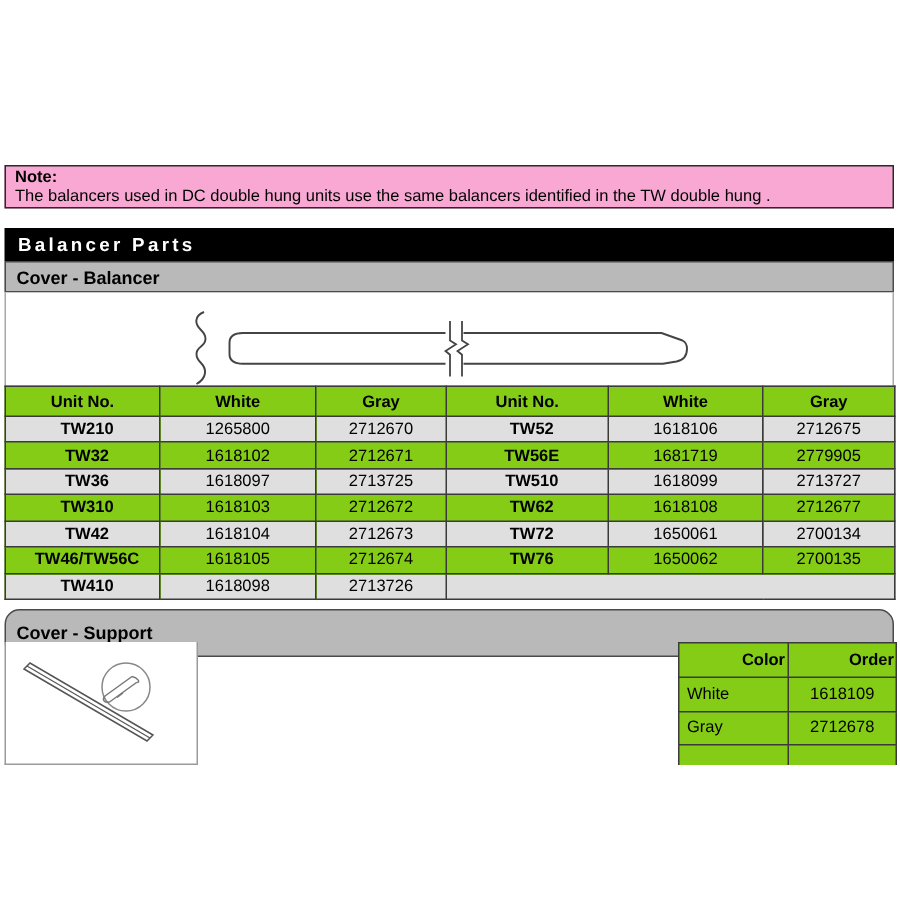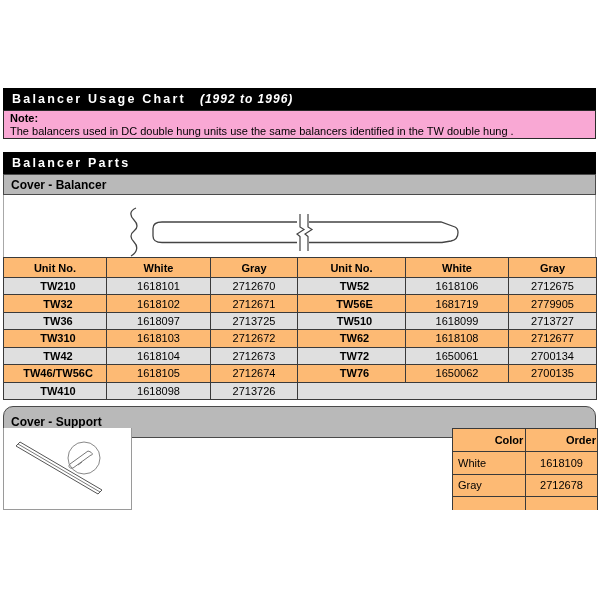--- a/index.html
+++ b/index.html
@@ -26,21 +26,21 @@
           border:1px solid #4a4a4a;display:flex;align-items:center;padding-left:7px;
           font-size:12px;font-weight:bold;}
   #cover-balancer-bar{top:174px;}
   #cover-support-bar{top:406px;height:32px;border-radius:10px;}
 
   
   .diagram1{top:195px;left:3px;width:593px;height:62px;background:#fff;
             border-left:1px solid #a8a8a8;border-right:1px solid #a8a8a8;}
 
   
-  table{border-collapse:collapse;table-layout:fixed;position:absolute;background:#fdba74;}
+  table{border-collapse:collapse;table-layout:fixed;position:absolute;background:#84cc16;}
   td{border:1px solid var(--border,#3a3a3a);font-size:11px;overflow:hidden;
      white-space:nowrap;padding:0;}
   .main-table{top:257px;left:3px;width:593px;height:143px;}
   tr.hdr td{font-weight:bold;text-align:center;height:19px;}
   td.unit{font-weight:bold;padding-left:6px;text-align:center;}
   td.val{text-align:center;}
   tr.alt td{background:var(--row-alt-bg,#dfdfdf);}
   td.white-cell{background:#fff;}
 
   .support-table{top:428px;left:452px;width:145px;height:82px;}
@@ -53,24 +53,20 @@
   .support-cell{top:428px;left:3px;width:129px;height:82px;background:#fff;
                 border-left:1px solid #9a9a9a;border-right:1px solid #9a9a9a;
                 border-bottom:1px solid #9a9a9a;}
   svg{display:block;}
 </style>
 </head>
 <body>
 
 <div class="page">
 
-  <div class="abs bar" id="title-bar">
-    <span class="bar-title">Balancer Usage Chart</span>
-    <span class="bar-sub">(1992 to 1996)</span>
-  </div>
 
   <div class="abs note">
     <div class="note-lbl">Note:</div>
     <div class="note-txt">The balancers used in DC double hung units use the same balancers identified in the TW double hung .</div>
   </div>
 
   <div class="abs bar" id="parts-bar">
     <span class="bar-title">Balancer Parts</span>
   </div>
 
@@ -101,21 +97,21 @@
         <tr class="hdr">
       <td>Unit No.</td>
       <td>White</td>
       <td>Gray</td>
       <td>Unit No.</td>
       <td>White</td>
       <td>Gray</td>
     </tr>
     <tr class="alt">
       <td class="unit">TW210</td>
-      <td class="val">1618101</td>
+      <td class="val">1265800</td>
       <td class="val">2712670</td>
       <td class="unit">TW52</td>
       <td class="val">1618106</td>
       <td class="val">2712675</td>
     </tr>
     <tr>
       <td class="unit">TW32</td>
       <td class="val">1618102</td>
       <td class="val">2712671</td>
       <td class="unit">TW56E</td>

